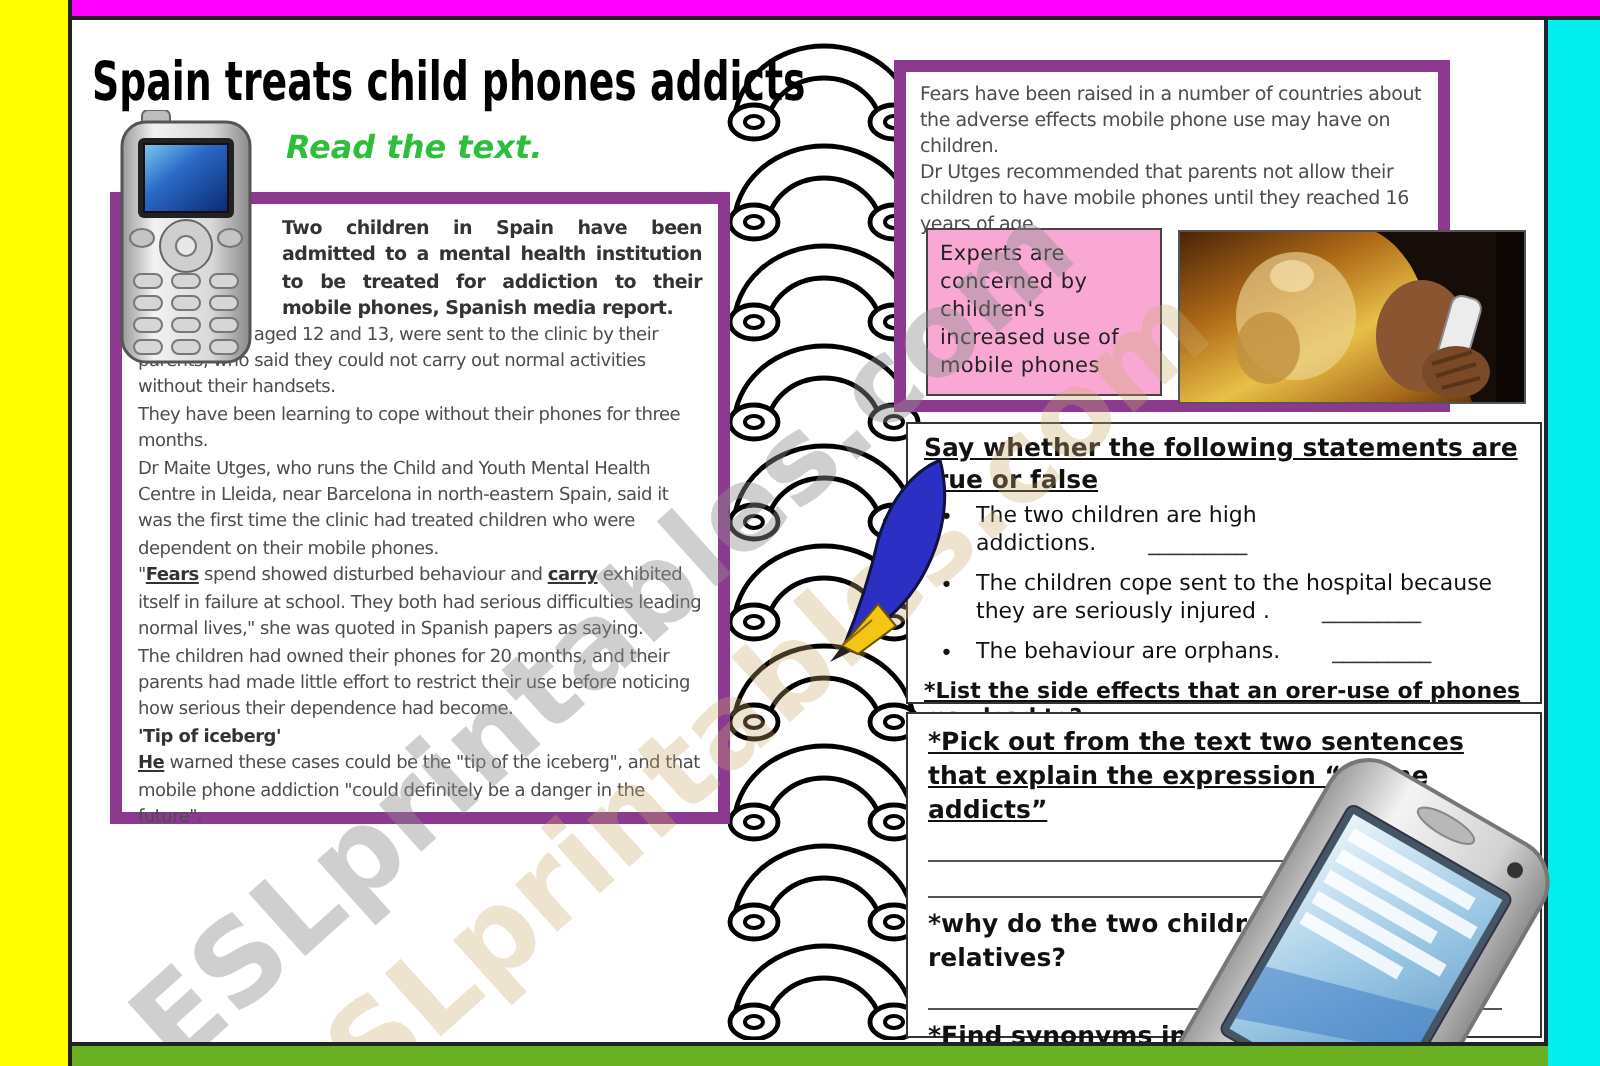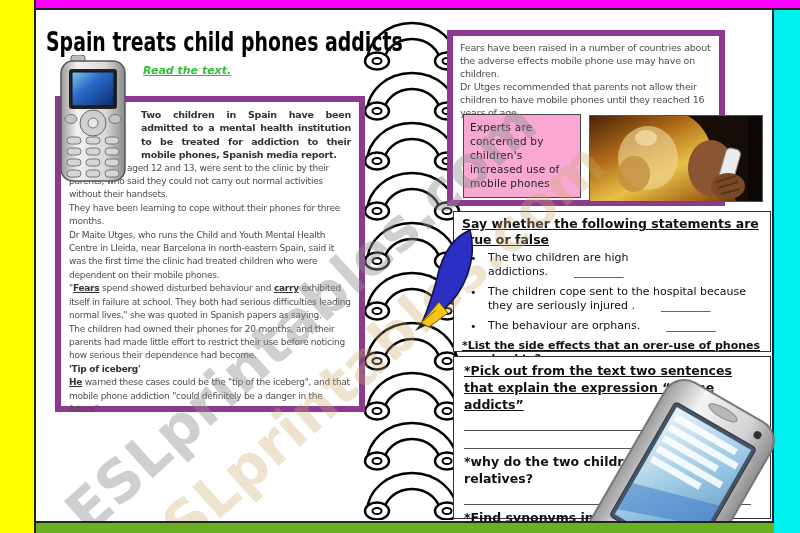--- a/index.html
+++ b/index.html
@@ -10,22 +10,22 @@
                border-right:2px solid #222;z-index:6;}
   .border-top{position:absolute;left:36px;top:0;width:764px;height:8px;background:#ff00ff;
               border-bottom:2px solid #222;z-index:6;}
   .border-right{position:absolute;right:0;top:10px;width:26px;height:523px;background:#00f0f0;
                 border-left:2px solid #223;z-index:3;}
   .border-bottom{position:absolute;left:36px;bottom:0;width:738px;height:10px;background:#6ab023;
                  border-top:2px solid #222;z-index:6;}
   
   .title{position:absolute;left:46px;top:26px;font-size:27px;font-weight:bold;color:#000;
          white-space:nowrap;transform:scaleX(.70);transform-origin:left center;letter-spacing:0px;}
-  .read{position:absolute;left:143px;top:64px;font-size:11px;font-weight:bold;font-style:italic;
-        color:#2ebf3a;text-decoration:underline;}
+  .read{position:absolute;left:143px;top:64px;font-size:16px;font-weight:bold;font-style:italic;
+        color:#2ebf3a;}
   
   .article-box{position:absolute;left:55px;top:96px;width:310px;height:316px;
                border:6px solid #8c3a90;background:#fff;box-sizing:border-box;z-index:1;}
   .article{padding:6px 8px 4px 8px;font-size:9px;line-height:13.4px;color:#4d4d4d;
            letter-spacing:-0.25px;}
   .article p{margin:0;}
   .intro{font-weight:bold;color:#333;text-align:justify;margin-left:72px !important;font-size:9.5px;}
   .kw{font-weight:bold;text-decoration:underline;color:#333;}
   .subhead{font-weight:bold;color:#333;}
   

